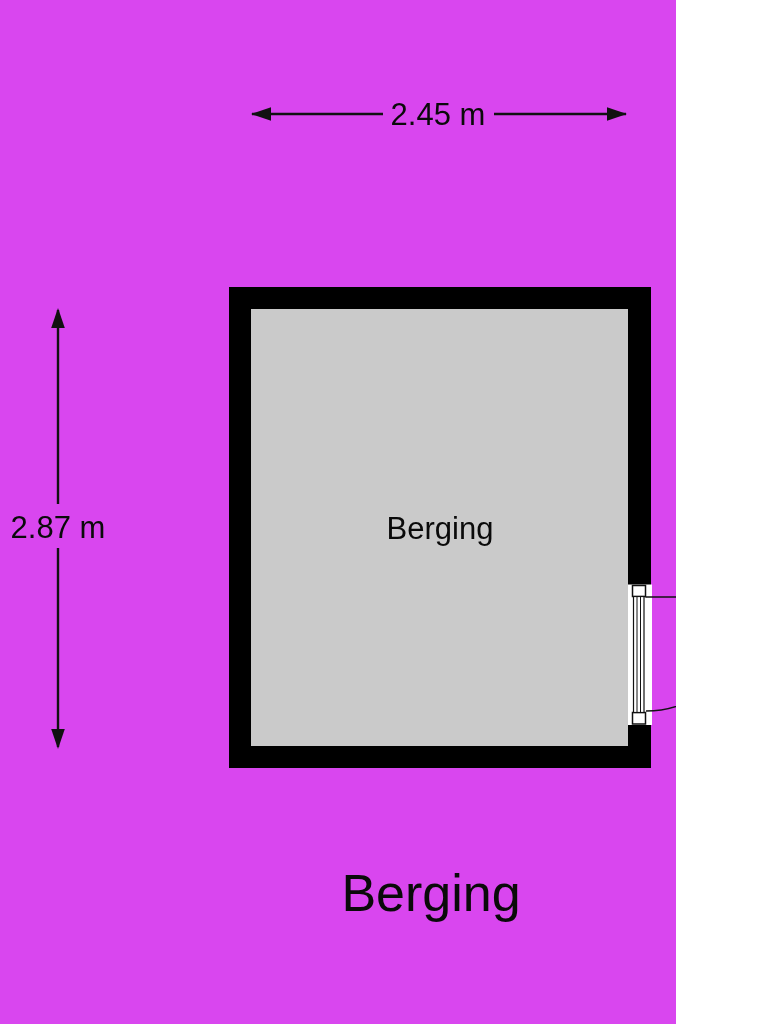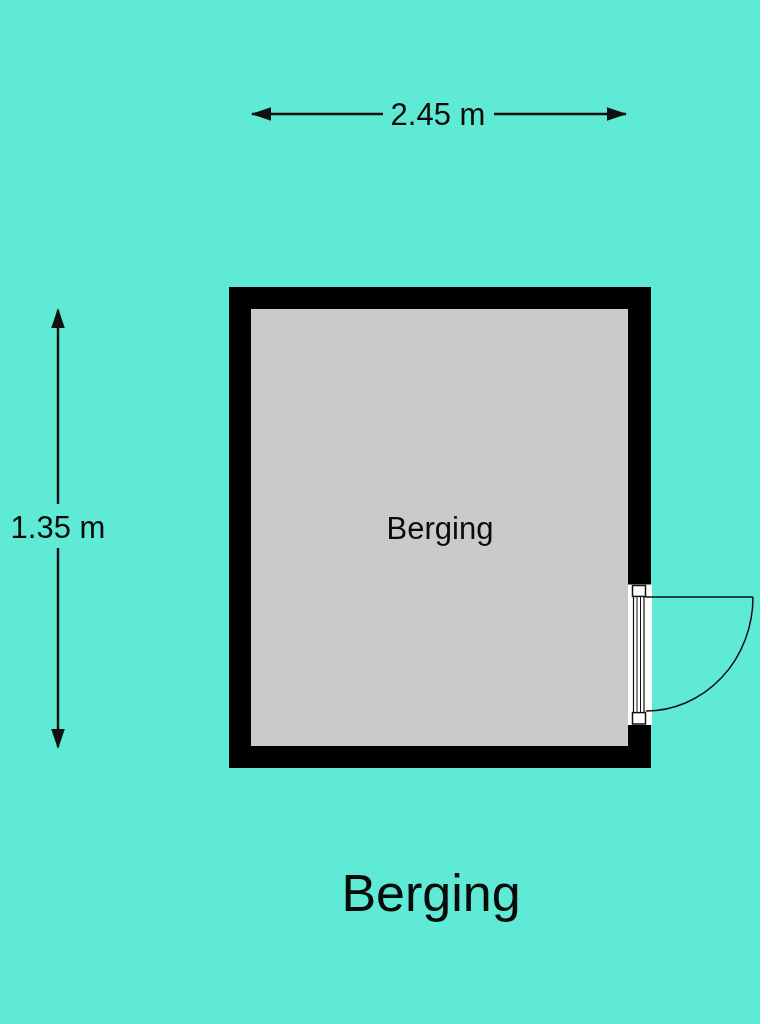--- a/index.html
+++ b/index.html
@@ -1,20 +1,20 @@
 <!DOCTYPE html>
 <html><head>
 <meta charset="utf-8">
 <style>
   html, body { margin: 0; padding: 0; background: #ffffff; }
   .stage {
     position: relative;
-    width: 760px;
+    width: 676px;
     height: 1024px;
-    background: #5eead4;
+    background: #d946ef;
     font-family: "Liberation Sans", sans-serif;
     overflow: hidden;
   }
   .plan-svg { position: absolute; left: 0; top: 0; }
   .label {
     position: absolute;
     transform: translate(-50%, -50%);
     color: #0a0a0a;
     white-space: nowrap;
     line-height: 1;
@@ -57,19 +57,19 @@
       <rect x="633.5" y="596.5" width="10.5" height="116" fill="#ffffff" stroke-width="1.2"></rect>
       <line x1="637" y1="597" x2="637" y2="712.5" stroke-width="1"></line>
       <line x1="640.5" y1="597" x2="640.5" y2="712.5" stroke-width="1"></line>
       <line x1="645.5" y1="597" x2="753" y2="597" stroke-width="1.5"></line>
       <path d="M 753 597 A 107 114 0 0 1 646 711" stroke-width="1.5"></path>
     </g>
   </svg>
 
   <div class="label dim-label" style="left:438px; top:114px;">2.45 m</div>
 
-  <div class="label dim-label" style="left:58px; top:527px;">1.35 m</div>
+  <div class="label dim-label" style="left:58px; top:527px;">2.87 m</div>
 
   <div class="label room-label" style="left:440px; top:528px;">Berging</div>
 
   <div class="label plan-title" style="left:431px; top:893px;">Berging</div>
 
 </div>
 
 </body></html>

